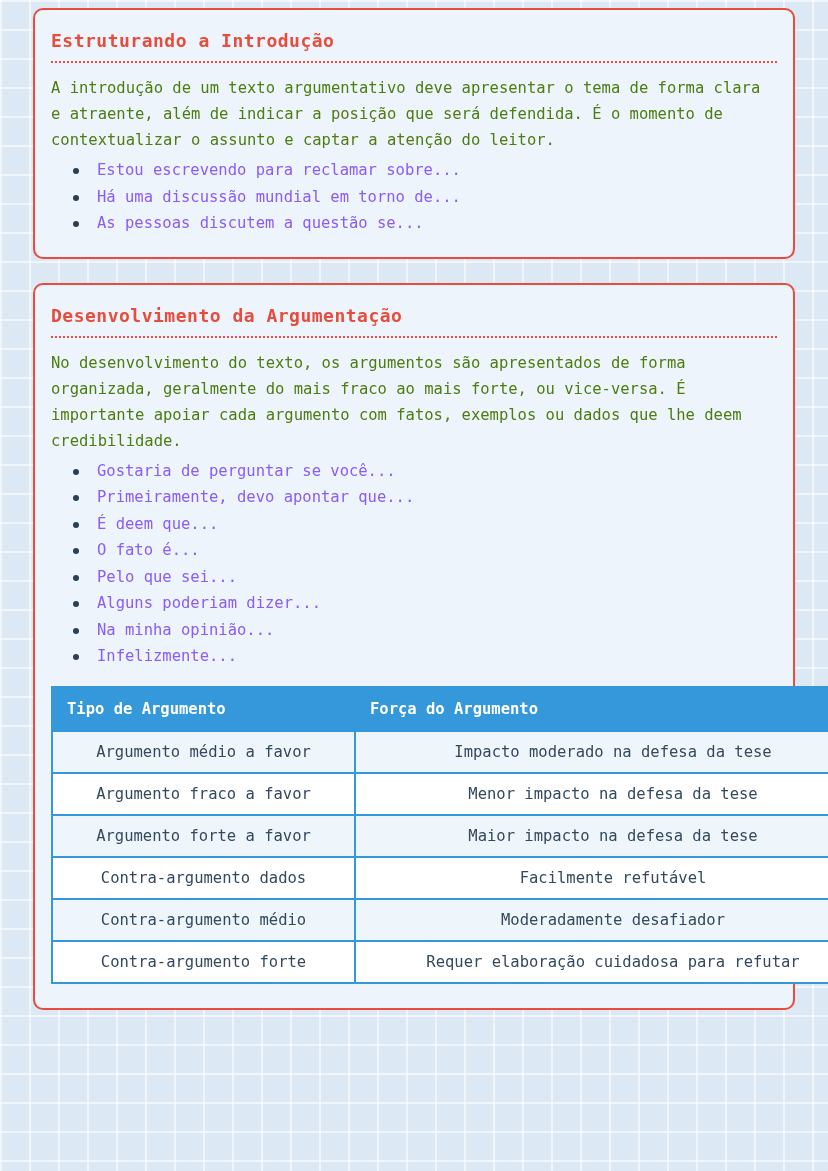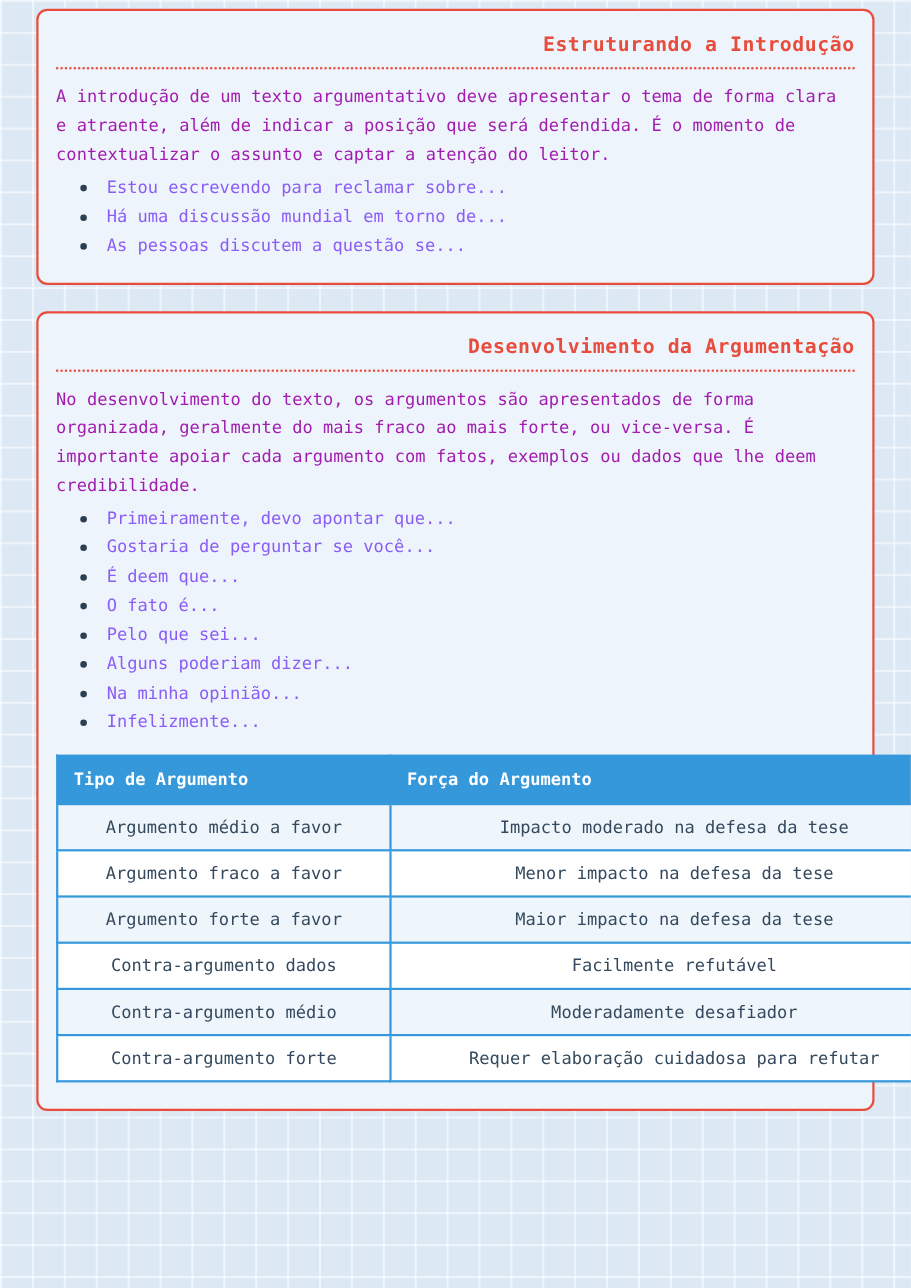--- a/index.html
+++ b/index.html
@@ -34,25 +34,24 @@
   }
 
   .card-title {
     color: #e74c3c;
     font-size: 18px;
     font-weight: bold;
     letter-spacing: 0.5px;
     padding: 6px 0 10px 0;
     border-bottom: 2px dotted #e74c3c;
     margin-bottom: 12px;
-    text-align: right;
   }
 
   .card-paragraph {
-    color: #a21caf;
+    color: #4d7c0f;
     font-size: 15.5px;
     line-height: 26px;
     margin-bottom: 4px;
   }
 
   .bullet-list {
     list-style: none;
     margin-top: 2px;
   }
 
@@ -119,22 +118,22 @@
       <li>Estou escrevendo para reclamar sobre...</li>
       <li>Há uma discussão mundial em torno de...</li>
       <li>As pessoas discutem a questão se...</li>
     </ul>
   </section>
 
   <section class="card">
     <h2 class="card-title">Desenvolvimento da Argumentação</h2>
     <p class="card-paragraph">No desenvolvimento do texto, os argumentos são apresentados de forma organizada, geralmente do mais fraco ao mais forte, ou vice-versa. É importante apoiar cada argumento com fatos, exemplos ou dados que lhe deem credibilidade.</p>
     <ul class="bullet-list">
+      <li>Gostaria de perguntar se você...</li>
       <li>Primeiramente, devo apontar que...</li>
-      <li>Gostaria de perguntar se você...</li>
       <li>É deem que...</li>
       <li>O fato é...</li>
       <li>Pelo que sei...</li>
       <li>Alguns poderiam dizer...</li>
       <li>Na minha opinião...</li>
       <li>Infelizmente...</li>
     </ul>
 
     <table class="arg-table">
       <thead>

